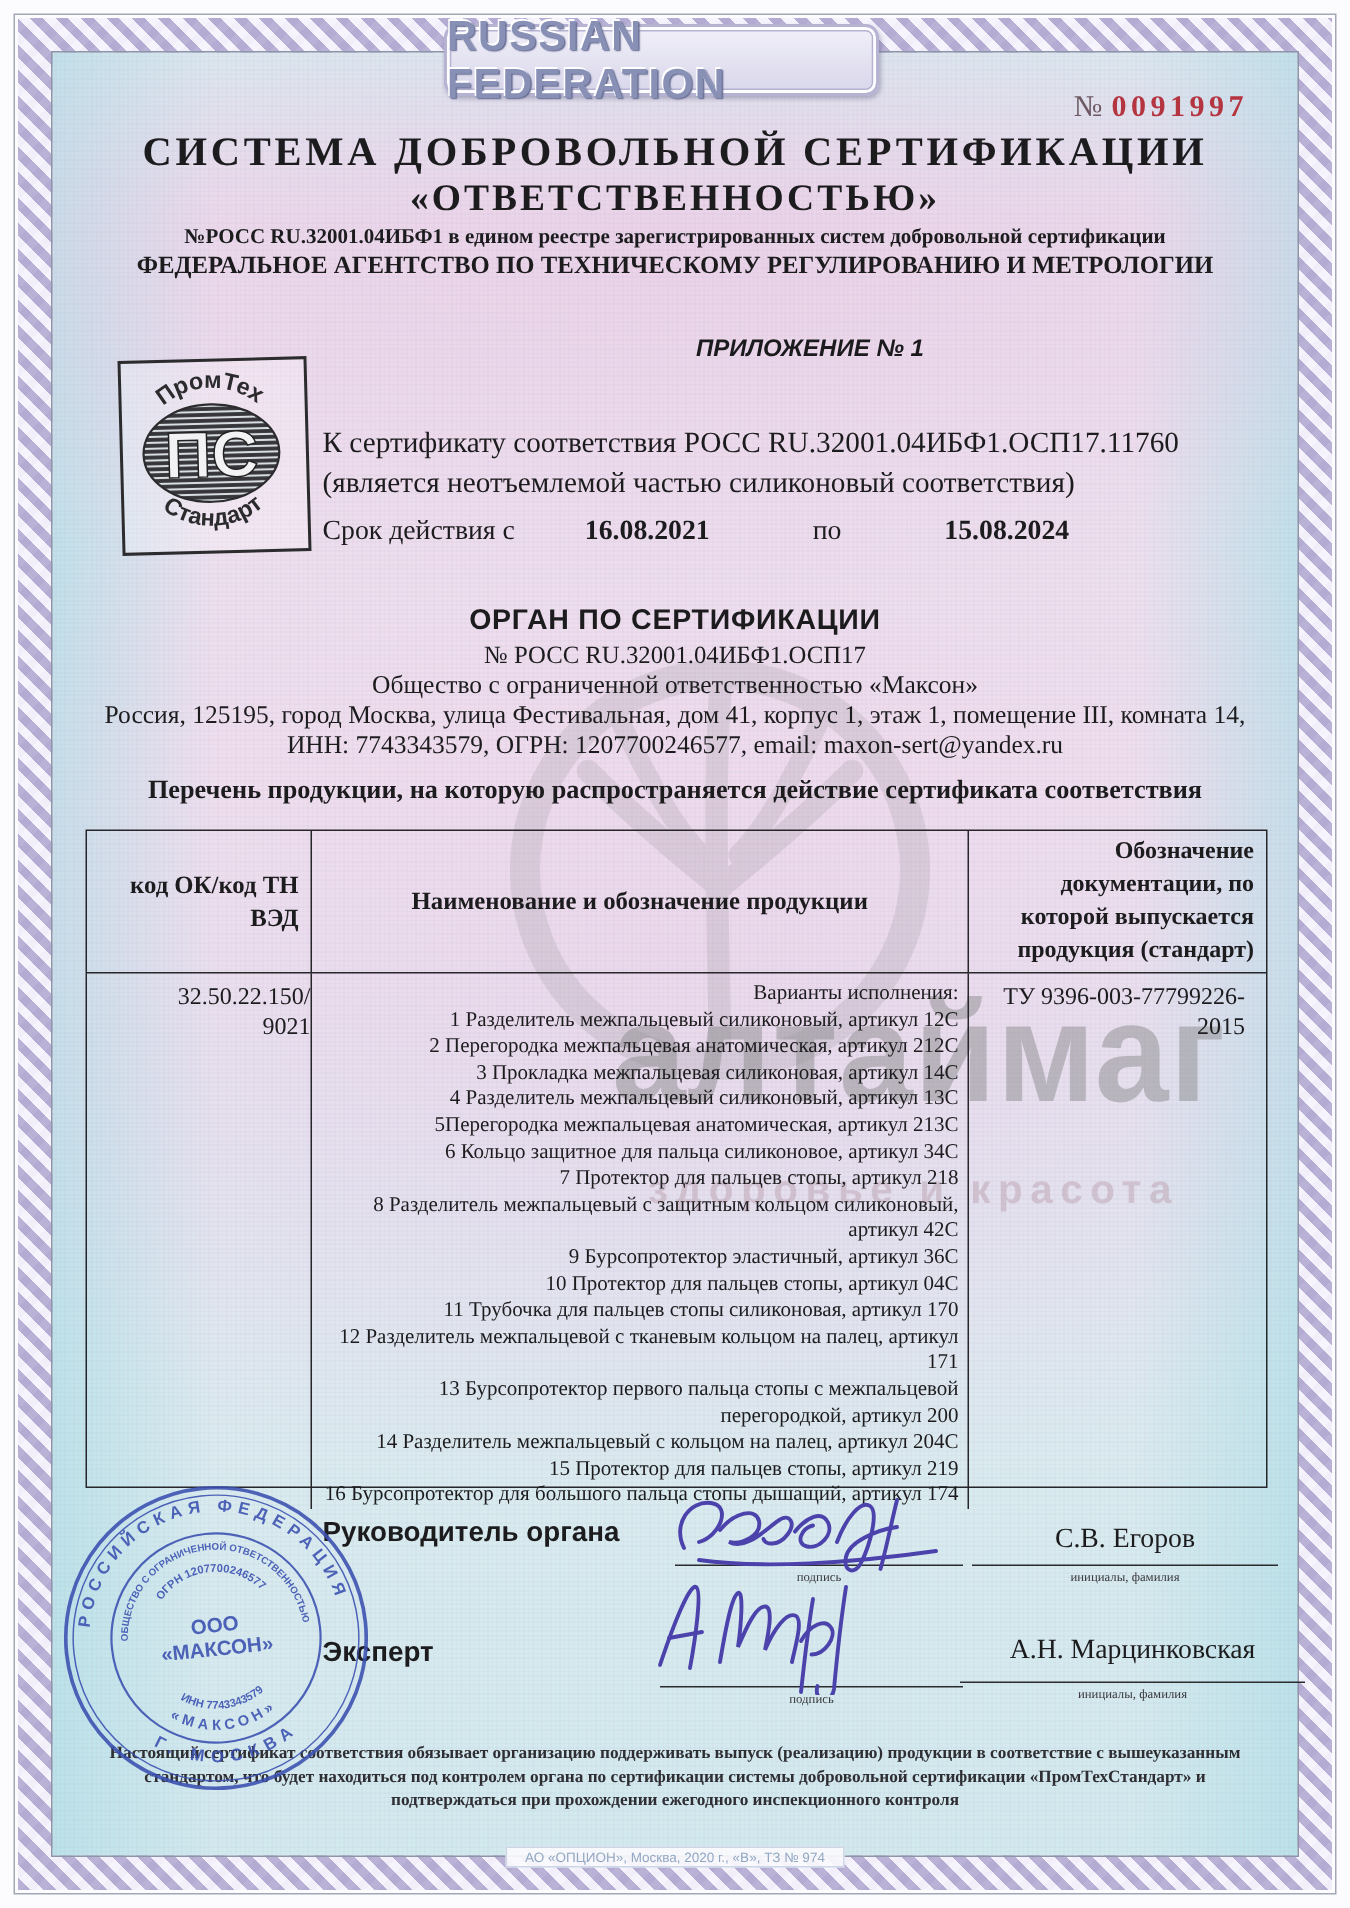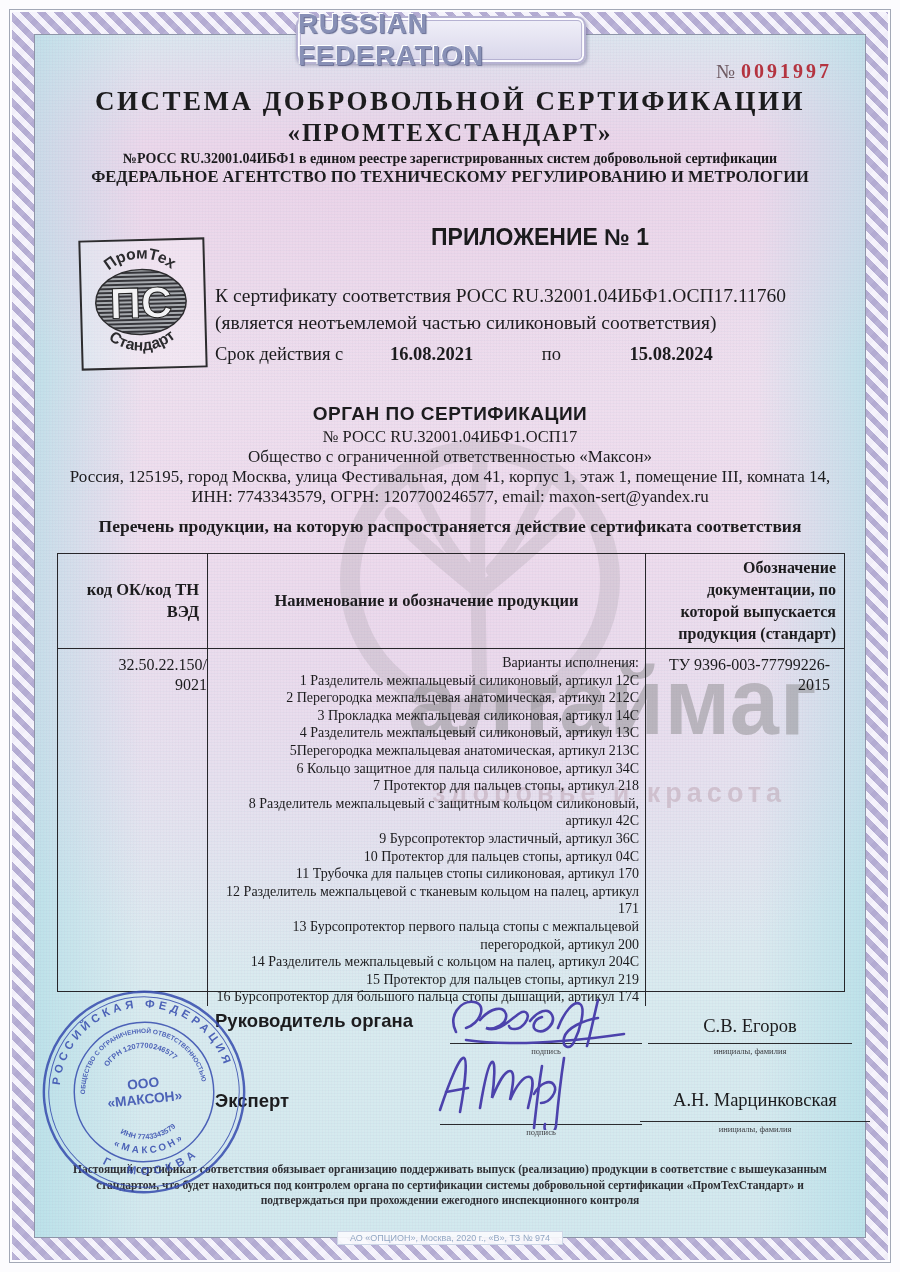--- a/index.html
+++ b/index.html
@@ -42,21 +42,21 @@
     letter-spacing:1px;color:#8890b6;
     text-shadow:-1px -1px 0 #ffffff,1px 1px 1px #646a90;
     transform:scaleX(.98);
   }
   .cert-no{top:60px;right:68px;font-size:20px;color:#6d5a62;}
   .cert-no .digits{color:#b43440;letter-spacing:3px;font-weight:bold;margin-left:6px;}
   .title1{top:86px;font-weight:bold;font-size:27px;letter-spacing:2.5px;}
   .title2{top:119px;font-weight:bold;font-size:25px;letter-spacing:2px;}
   .registry{top:151px;font-weight:bold;font-size:14px;}
   .agency{top:167px;font-weight:bold;font-size:16.5px;}
-  .appendix{top:224px;padding-left:180px;font-family:"Liberation Sans",sans-serif;font-weight:bold;font-size:23px;color:#1b1b1d;}
+  .appendix{top:224px;padding-left:180px;font-family:"Liberation Sans",sans-serif;font-weight:bold;font-size:16px;color:#1b1b1d;font-style:italic;}
   
   .logo-box{left:80px;top:239px;width:122px;height:126px;border:2px solid #2c2c2e;background:rgba(255,255,255,.25);transform:rotate(-1.5deg);}
   
   .cert-ref{left:215px;top:282px;width:620px;font-size:19.5px;line-height:27px;}
   .validity{left:215px;top:344px;font-size:18.5px;}
   .validity .v{font-weight:bold;}
   .validity .g1{margin-left:42px;margin-top:16px;}
   .validity .g2{margin-left:64px;}
   
   .org-h{top:403px;font-family:"Liberation Sans",sans-serif;font-weight:bold;font-size:19px;letter-spacing:.5px;}
@@ -112,21 +112,21 @@
     <path d="M216,52 C196,92 182,120 162,140" fill="none" stroke="#7f7f82" stroke-width="13" stroke-linecap="round"></path>
   </svg>
   <div class="abs wm-word">алтаймаг</div>
   <div class="abs wm-sub">здоровье и красота</div>
 
   <div class="abs banner">RUSSIAN FEDERATION</div>
   <div class="abs cert-no">
     <span>№</span><span class="digits">0091997</span>
   </div>
   <div class="abs ctr title1">СИСТЕМА ДОБРОВОЛЬНОЙ СЕРТИФИКАЦИИ</div>
-  <div class="abs ctr title2">«ПРОМТЕХСТАНДАРТ»</div>
+  <div class="abs ctr title2">«ОТВЕТСТВЕННОСТЬЮ»</div>
   <div class="abs ctr registry">№РОСС RU.32001.04ИБФ1 в едином реестре зарегистрированных систем добровольной сертификации</div>
   <div class="abs ctr agency">ФЕДЕРАЛЬНОЕ АГЕНТСТВО ПО ТЕХНИЧЕСКОМУ РЕГУЛИРОВАНИЮ И МЕТРОЛОГИИ</div>
   <div class="abs ctr appendix">ПРИЛОЖЕНИЕ № 1</div>
 
   <div class="abs logo-box">
     <svg viewBox="0 0 120 124" width="118" height="122">
       <defs>
         <pattern id="hatch" width="4" height="4" patternUnits="userSpaceOnUse">
           <rect width="4" height="4" fill="#35353a"></rect>
           <line x1="0" y1="2" x2="4" y2="2" stroke="#d8dde2" stroke-width="1.4"></line>

